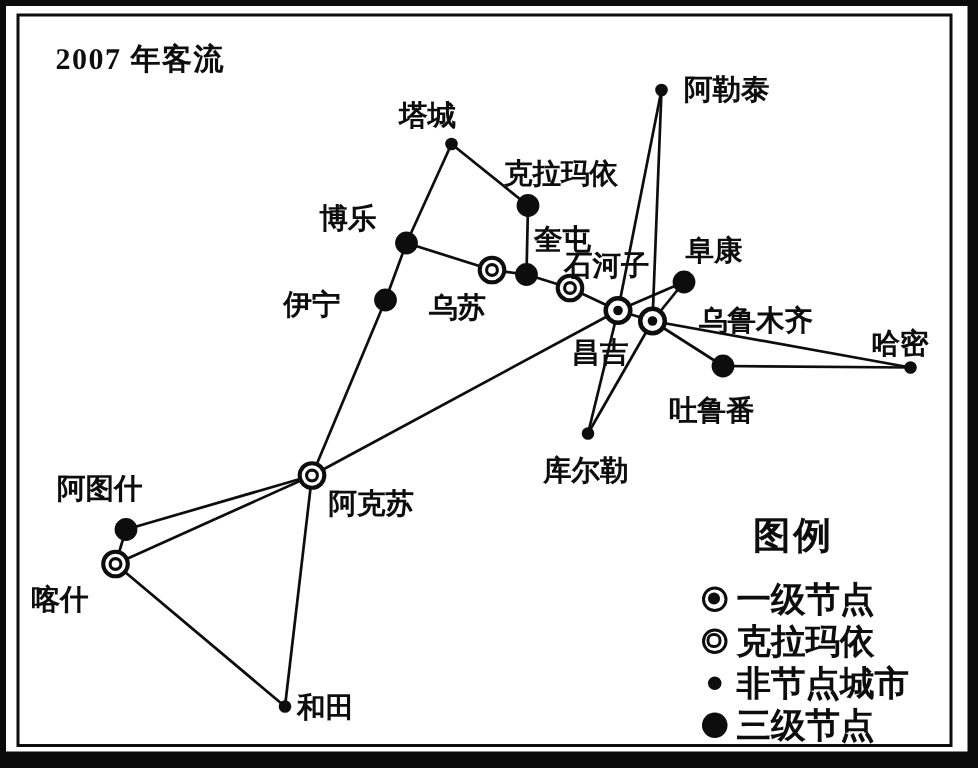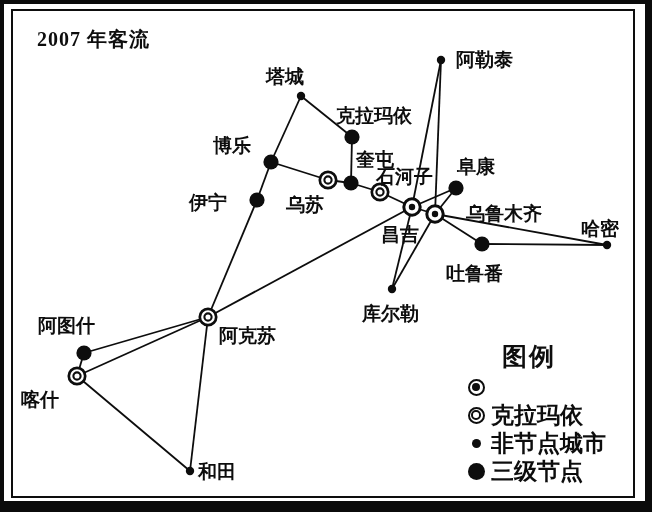--- a/index.html
+++ b/index.html
@@ -23,21 +23,21 @@
     position: absolute; left: 37px; top: 26px;
     font-size: 20px; font-weight: 600; letter-spacing: 1px;
     white-space: nowrap;
   }
   #legend {
     position: absolute; left: 464px; top: 340px;
     width: 184px;
   }
   #legend-title {
     font-size: 25px; font-weight: 700;
-    padding-left: 38px; 
+    padding-left: 38px; margin-bottom: 12px;
     letter-spacing: 2px;
   }
   .lrow { display: flex; align-items: center; height: 28px; font-size: 23px; font-weight: 600; white-space: nowrap; }
   .icwrap { width: 24px; display: flex; justify-content: center; align-items: center; margin-right: 3px; flex: none; }
   .ic { display: inline-block; position: relative; border-radius: 50%; box-sizing: content-box; }
   .ic-l1 { width: 13px; height: 13px; border: 2.6px solid var(--ink); }
   .ic-l1::after { content: ""; position: absolute; inset: 2.6px; border-radius: 50%; background: var(--ink); }
   .ic-l2 { width: 13px; height: 13px; border: 2.6px solid var(--ink); }
   .ic-l2::after { content: ""; position: absolute; inset: 1.8px; border-radius: 50%; border: 2.3px solid var(--ink); }
   .ic-l3 { width: 17px; height: 17px; background: var(--ink); }
@@ -126,20 +126,21 @@
   </svg>
 
   <div id="title">2007 年客流</div>
 
   <div id="legend">
     <div id="legend-title">图例</div>
     <div class="lrow">
       <span class="icwrap">
           <span class="ic ic-l1"></span>
         </span>
+      <span>一级节点</span>
     </div>
     <div class="lrow">
       <span class="icwrap">
           <span class="ic ic-l2"></span>
         </span>
       <span>克拉玛依</span>
     </div>
     <div class="lrow">
       <span class="icwrap">
           <span class="ic ic-nn"></span>

